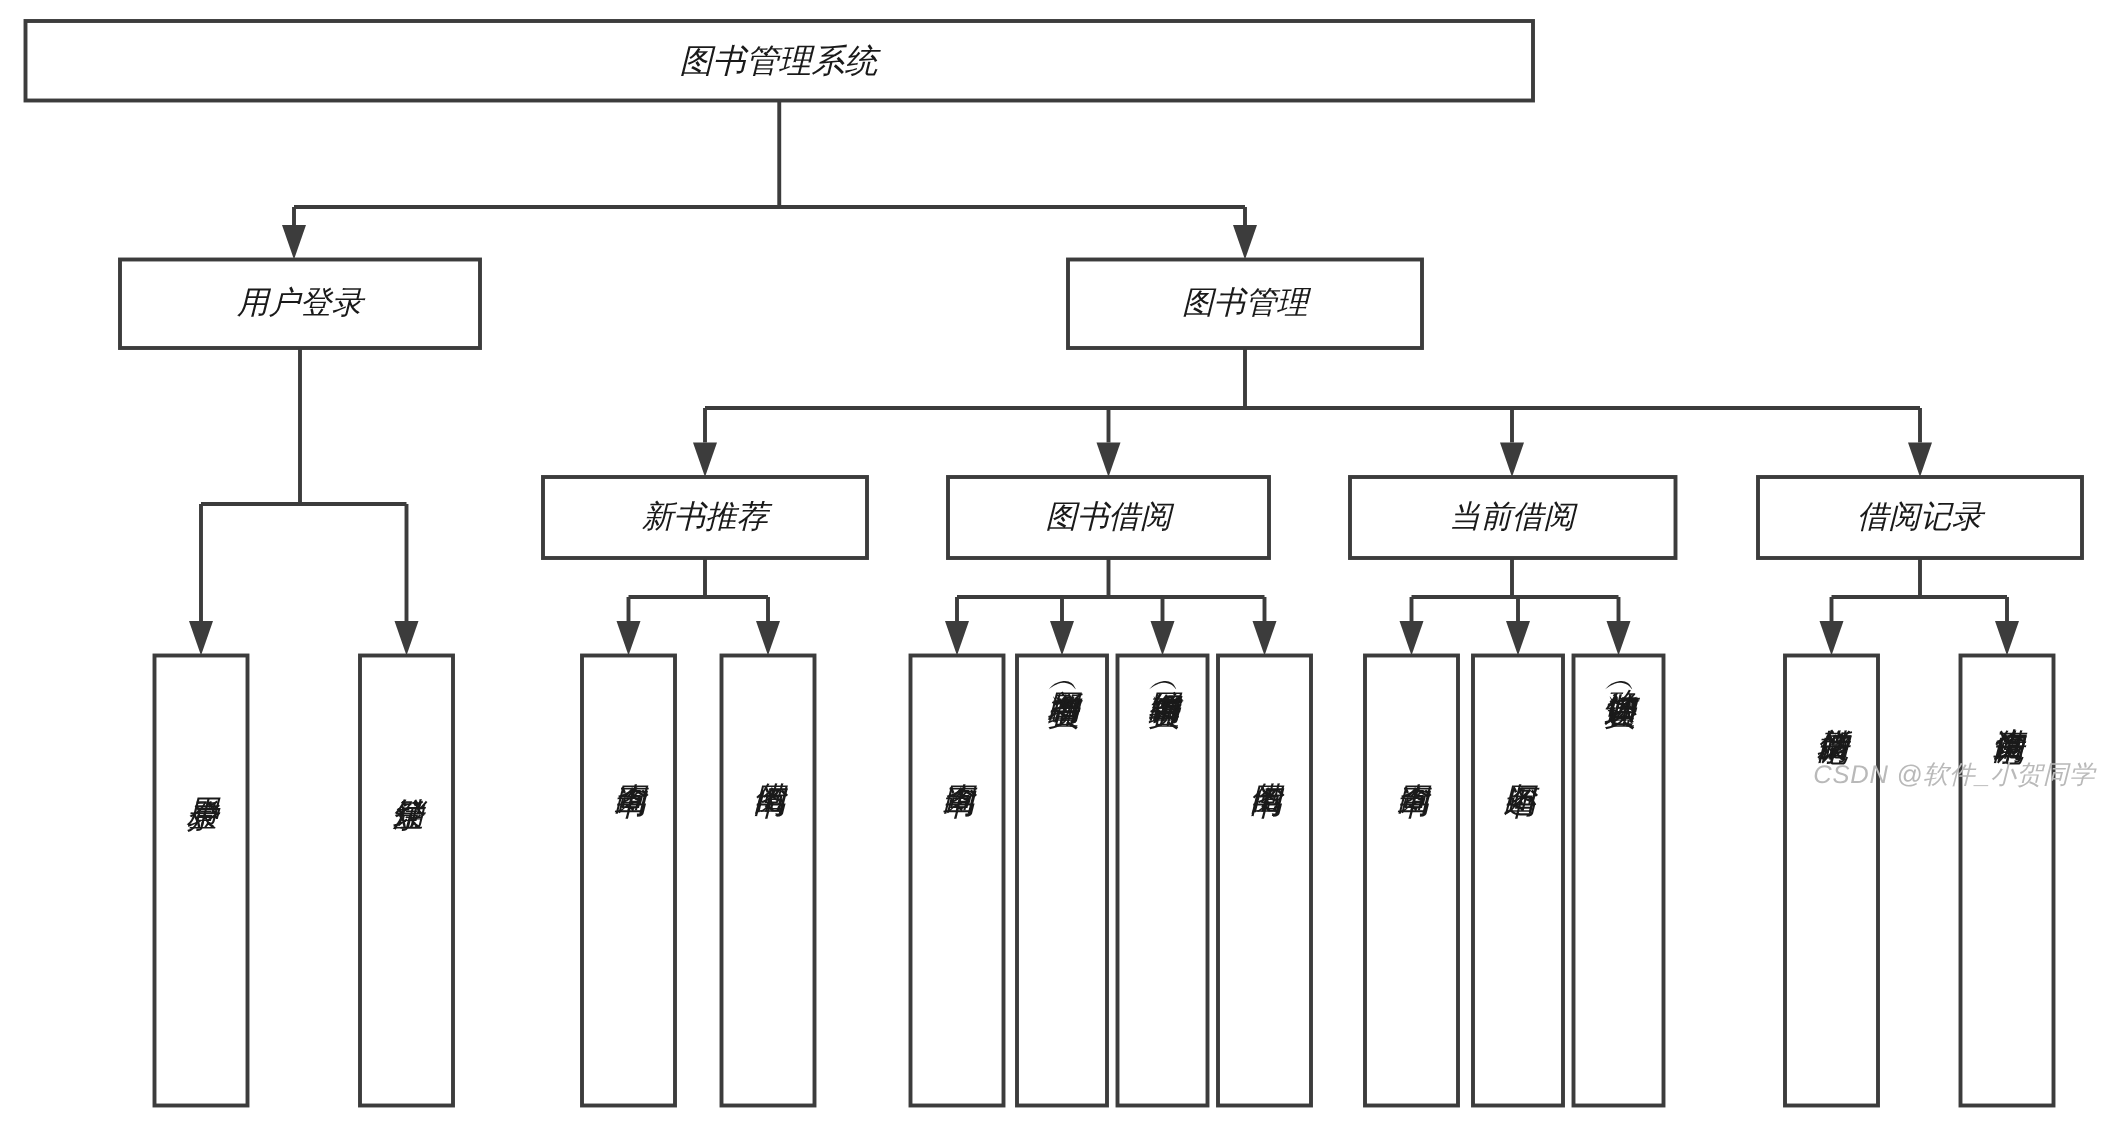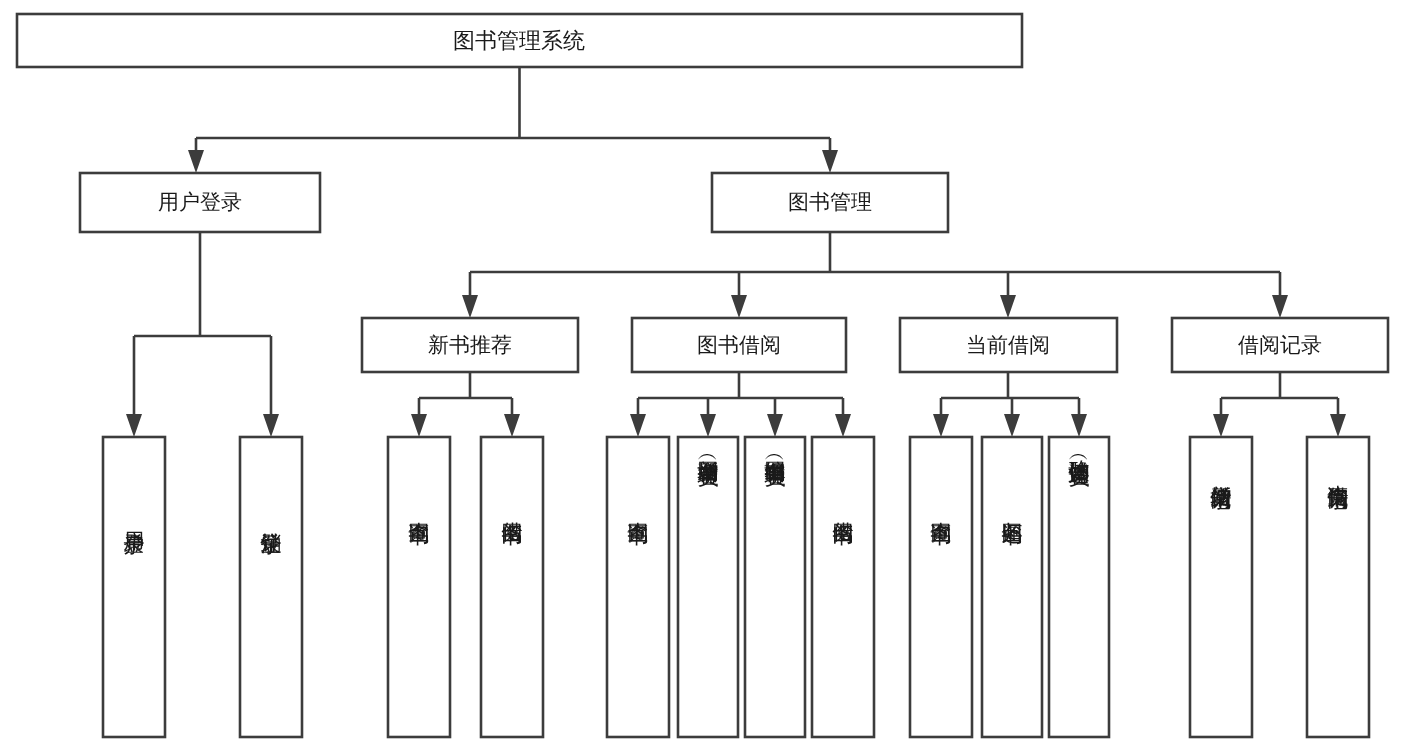--- a/index.html
+++ b/index.html
@@ -2,21 +2,21 @@
 <html><head>
 <meta charset="utf-8">
 <style>
   html,body{margin:0;padding:0;}
   body{
     width:1405px;height:747px;
     background:#ffffff;
     font-family:"Liberation Sans","DejaVu Sans",sans-serif;
     overflow:hidden;
   }
-  #diagram-root{position:relative;width:1405px;height:531px;}
+  #diagram-root{position:relative;width:1405px;height:531px;font-style:italic;}
   svg#tree{position:absolute;left:0;top:0;width:1405px;height:747px;}
   .node-box{
     fill:#ffffff;
     stroke:#3c3c3c;
     stroke-width:2.6;
   }
   .edge{
     fill:none;
     stroke:#3c3c3c;
     stroke-width:2.6;
@@ -194,14 +194,15 @@
     <span class="leaf-label">确认归还（管理员）</span>
   </div>
 
   <div class="leaf-label-wrap" style="left:1190px;top:468px;width:62px;height:265px;">
     <span class="leaf-label">新增借阅记录</span>
   </div>
   <div class="leaf-label-wrap" style="left:1307px;top:468px;width:62px;height:265px;">
     <span class="leaf-label">查询借阅记录</span>
   </div>
 
+  <div id="watermark">CSDN @软件_小贺同学</div>
 
 </div>
 
 </body></html>

